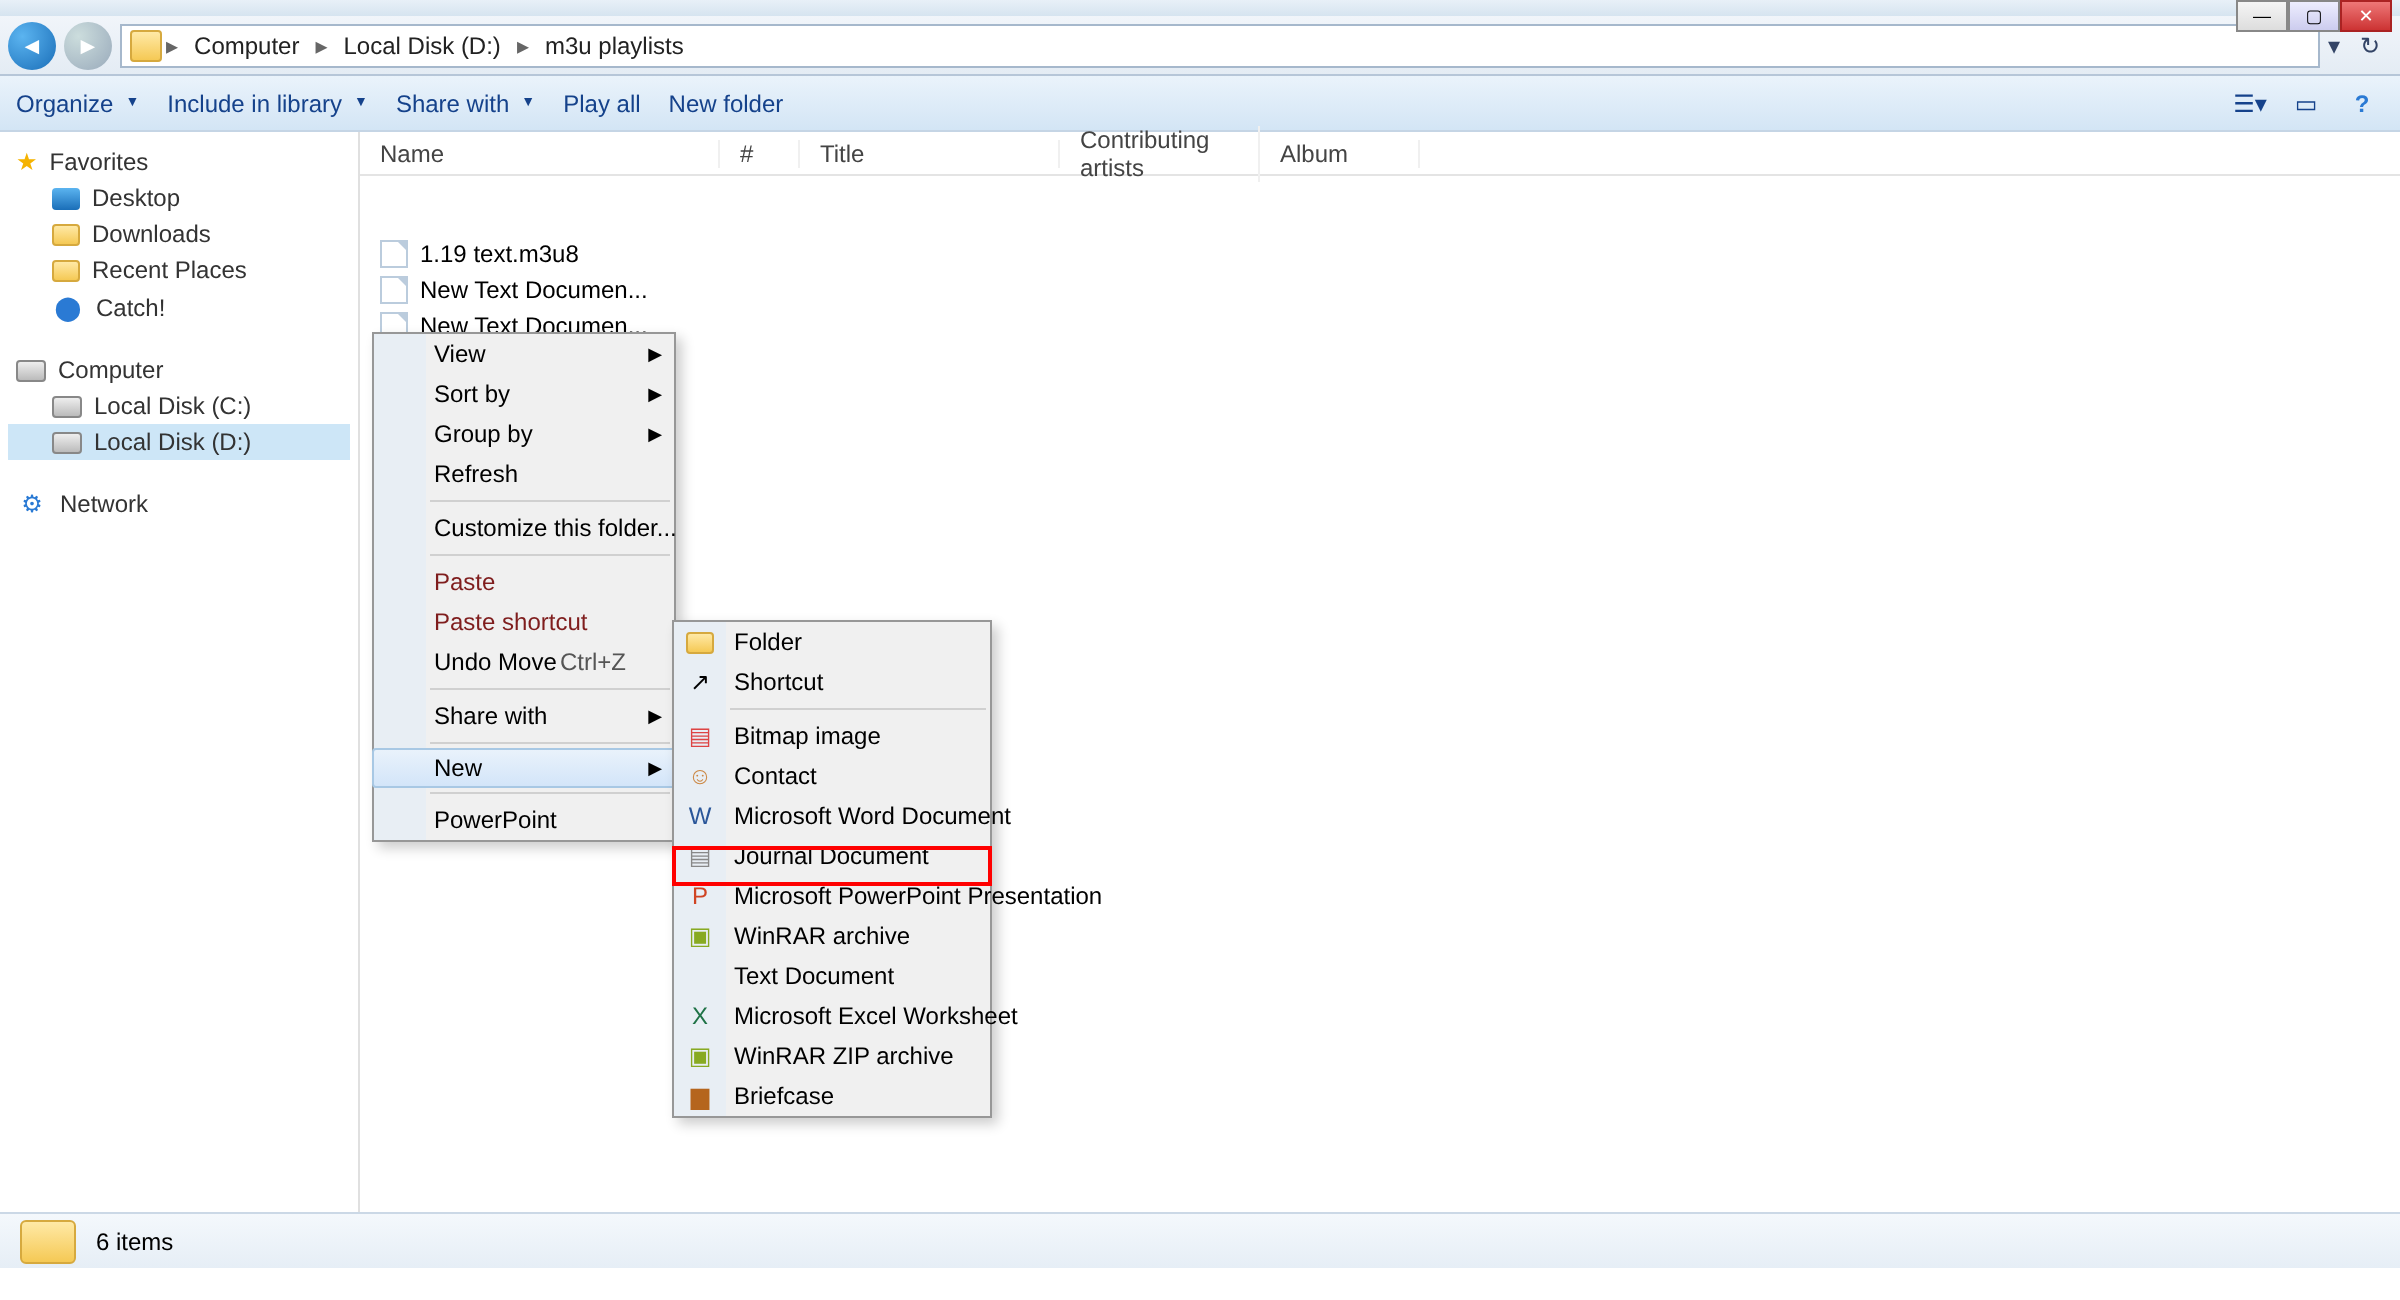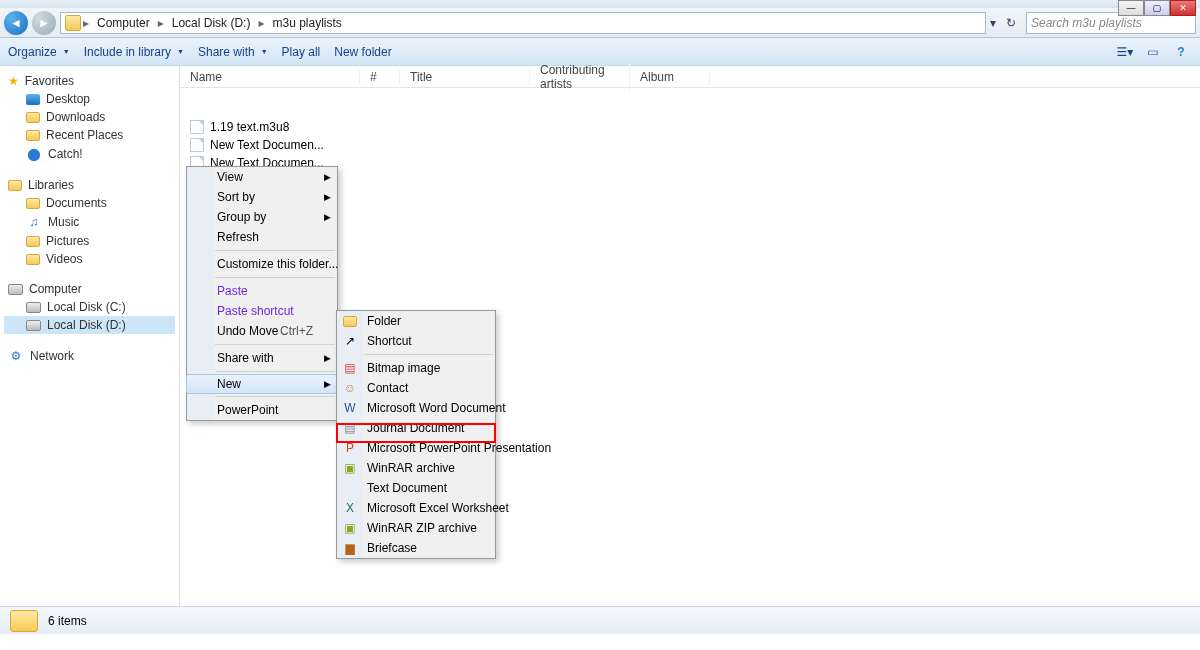--- a/index.html
+++ b/index.html
@@ -54,21 +54,21 @@
 .colhdr .col.ca { width: 100px;}
 .colhdr .col.album { width: 80px;}
 .filelist { padding: 2px 0; margin-top: 28px;}
 .filerow { display:flex; align-items:center; height: 18px; padding-left: 10px; gap:6px;}
 .filerow .ficon { width:14px; height:14px; border:1px solid #bcd; background:#fff; position:relative;}
 .filerow .ficon::before { content:""; position:absolute; top:0; right:0; border-style:solid; border-width:0 4px 4px 0; border-color:transparent #bcd transparent transparent;}
 
 
 .menu { position:absolute; background:#f0f0f0; border:1px solid #979797; box-shadow: 3px 3px 6px rgba(0,0,0,0.2); padding: 0; }
 .menu .row { display:flex; align-items:center; height: 20px; padding: 0 24px 0 30px; position:relative; white-space:nowrap;}
-.menu .row.disabled { color:#6d28d9;}
+.menu .row.disabled { color:#7f1d1d;}
 .menu .row.hover { background: linear-gradient(#e9f2fb,#d3e5f9); border:1px solid #a8c8e4; border-radius:2px; height:20px; margin:-1px;}
 .menu .row .arrow { position:absolute; right:6px; font-size:9px;}
 .menu .row .shortcut { position:absolute; right:24px; color:#555;}
 .menu .sep { height:1px; background:#d0d0d0; margin: 3px 2px 3px 28px;}
 .menu .iconband { position:absolute; left:0; top:0; bottom:0; width:26px; background:#e8eef4;}
 .menu .row .micon { position:absolute; left:5px; width:16px; height:16px; display:flex; align-items:center; justify-content:center; font-size:12px;}
 .submenu-new .row { padding-right: 50px;}
 
 
 .redbox { position:absolute; border:2px solid #f00; pointer-events:none;}
@@ -95,23 +95,20 @@
     <span class="folder-icon"></span>
     <span class="sep">▸</span>
     <span class="crumb">Computer</span>
     <span class="sep">▸</span>
     <span class="crumb">Local Disk (D:)</span>
     <span class="sep">▸</span>
     <span class="crumb">m3u playlists</span>
   </div>
   <span style="color:#346">▾</span>
   <div class="refresh">↻</div>
-  <div class="searchbox">
-    <span>Search m3u playlists</span>
-  </div>
 </div>
 
 <div class="toolbar">
   <div class="item dd">Organize</div>
   <div class="item dd">Include in library</div>
   <div class="item dd">Share with</div>
   <div class="item">Play all</div>
   <div class="item">New folder</div>
   <div class="right">
     <div class="iconbtn">☰▾</div>
@@ -139,42 +136,20 @@
           <span class="icon folder"></span>
           <span>Recent Places</span>
         </div>
       <div class="sub">
           <span class="icon" style="color:#2a7ad4">⬤</span>
           <span>Catch!</span>
         </div>
     </div>
     <div class="sidegroup">
       <div class="hdr">
-          <span class="icon folder"></span>
-          <span>Libraries</span>
-        </div>
-      <div class="sub">
-          <span class="icon folder"></span>
-          <span>Documents</span>
-        </div>
-      <div class="sub">
-          <span class="icon" style="color:#2a7ad4">♫</span>
-          <span>Music</span>
-        </div>
-      <div class="sub">
-          <span class="icon folder"></span>
-          <span>Pictures</span>
-        </div>
-      <div class="sub">
-          <span class="icon folder"></span>
-          <span>Videos</span>
-        </div>
-    </div>
-    <div class="sidegroup">
-      <div class="hdr">
           <span class="icon drive"></span>
           <span>Computer</span>
         </div>
       <div class="sub">
           <span class="icon drive"></span>
           <span>Local Disk (C:)</span>
         </div>
       <div class="sub sel">
           <span class="icon drive"></span>
           <span>Local Disk (D:)</span>

